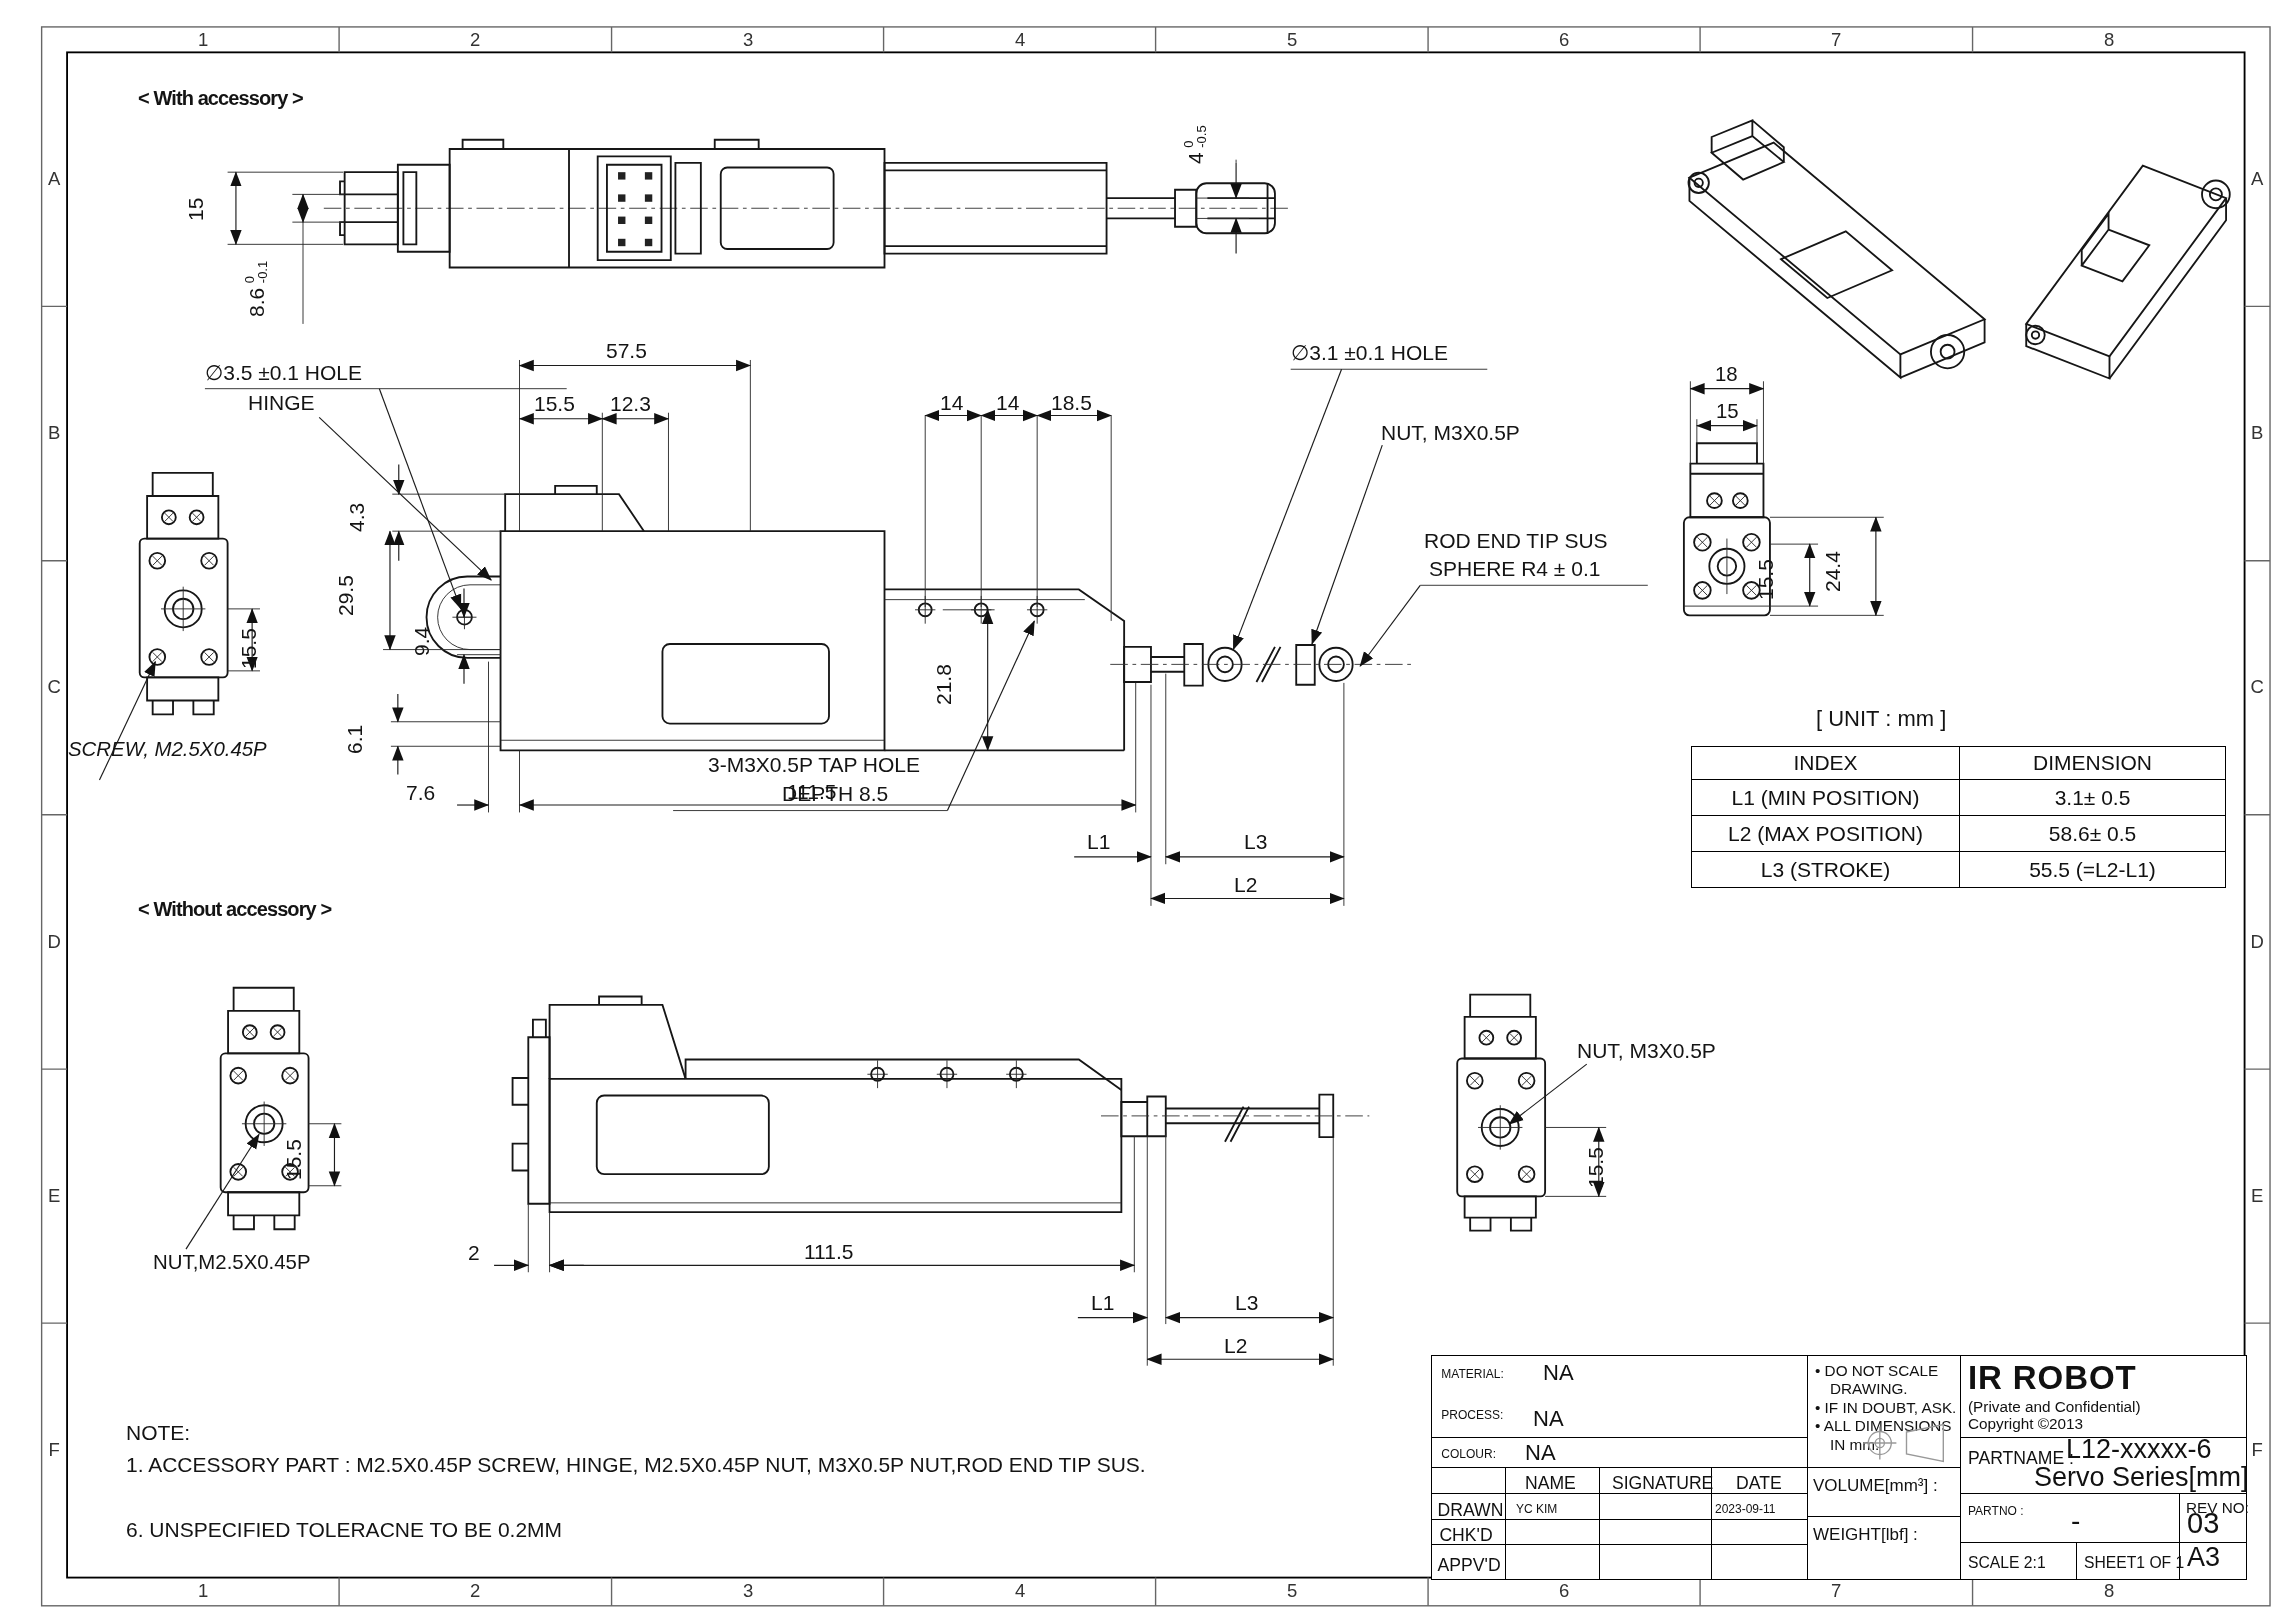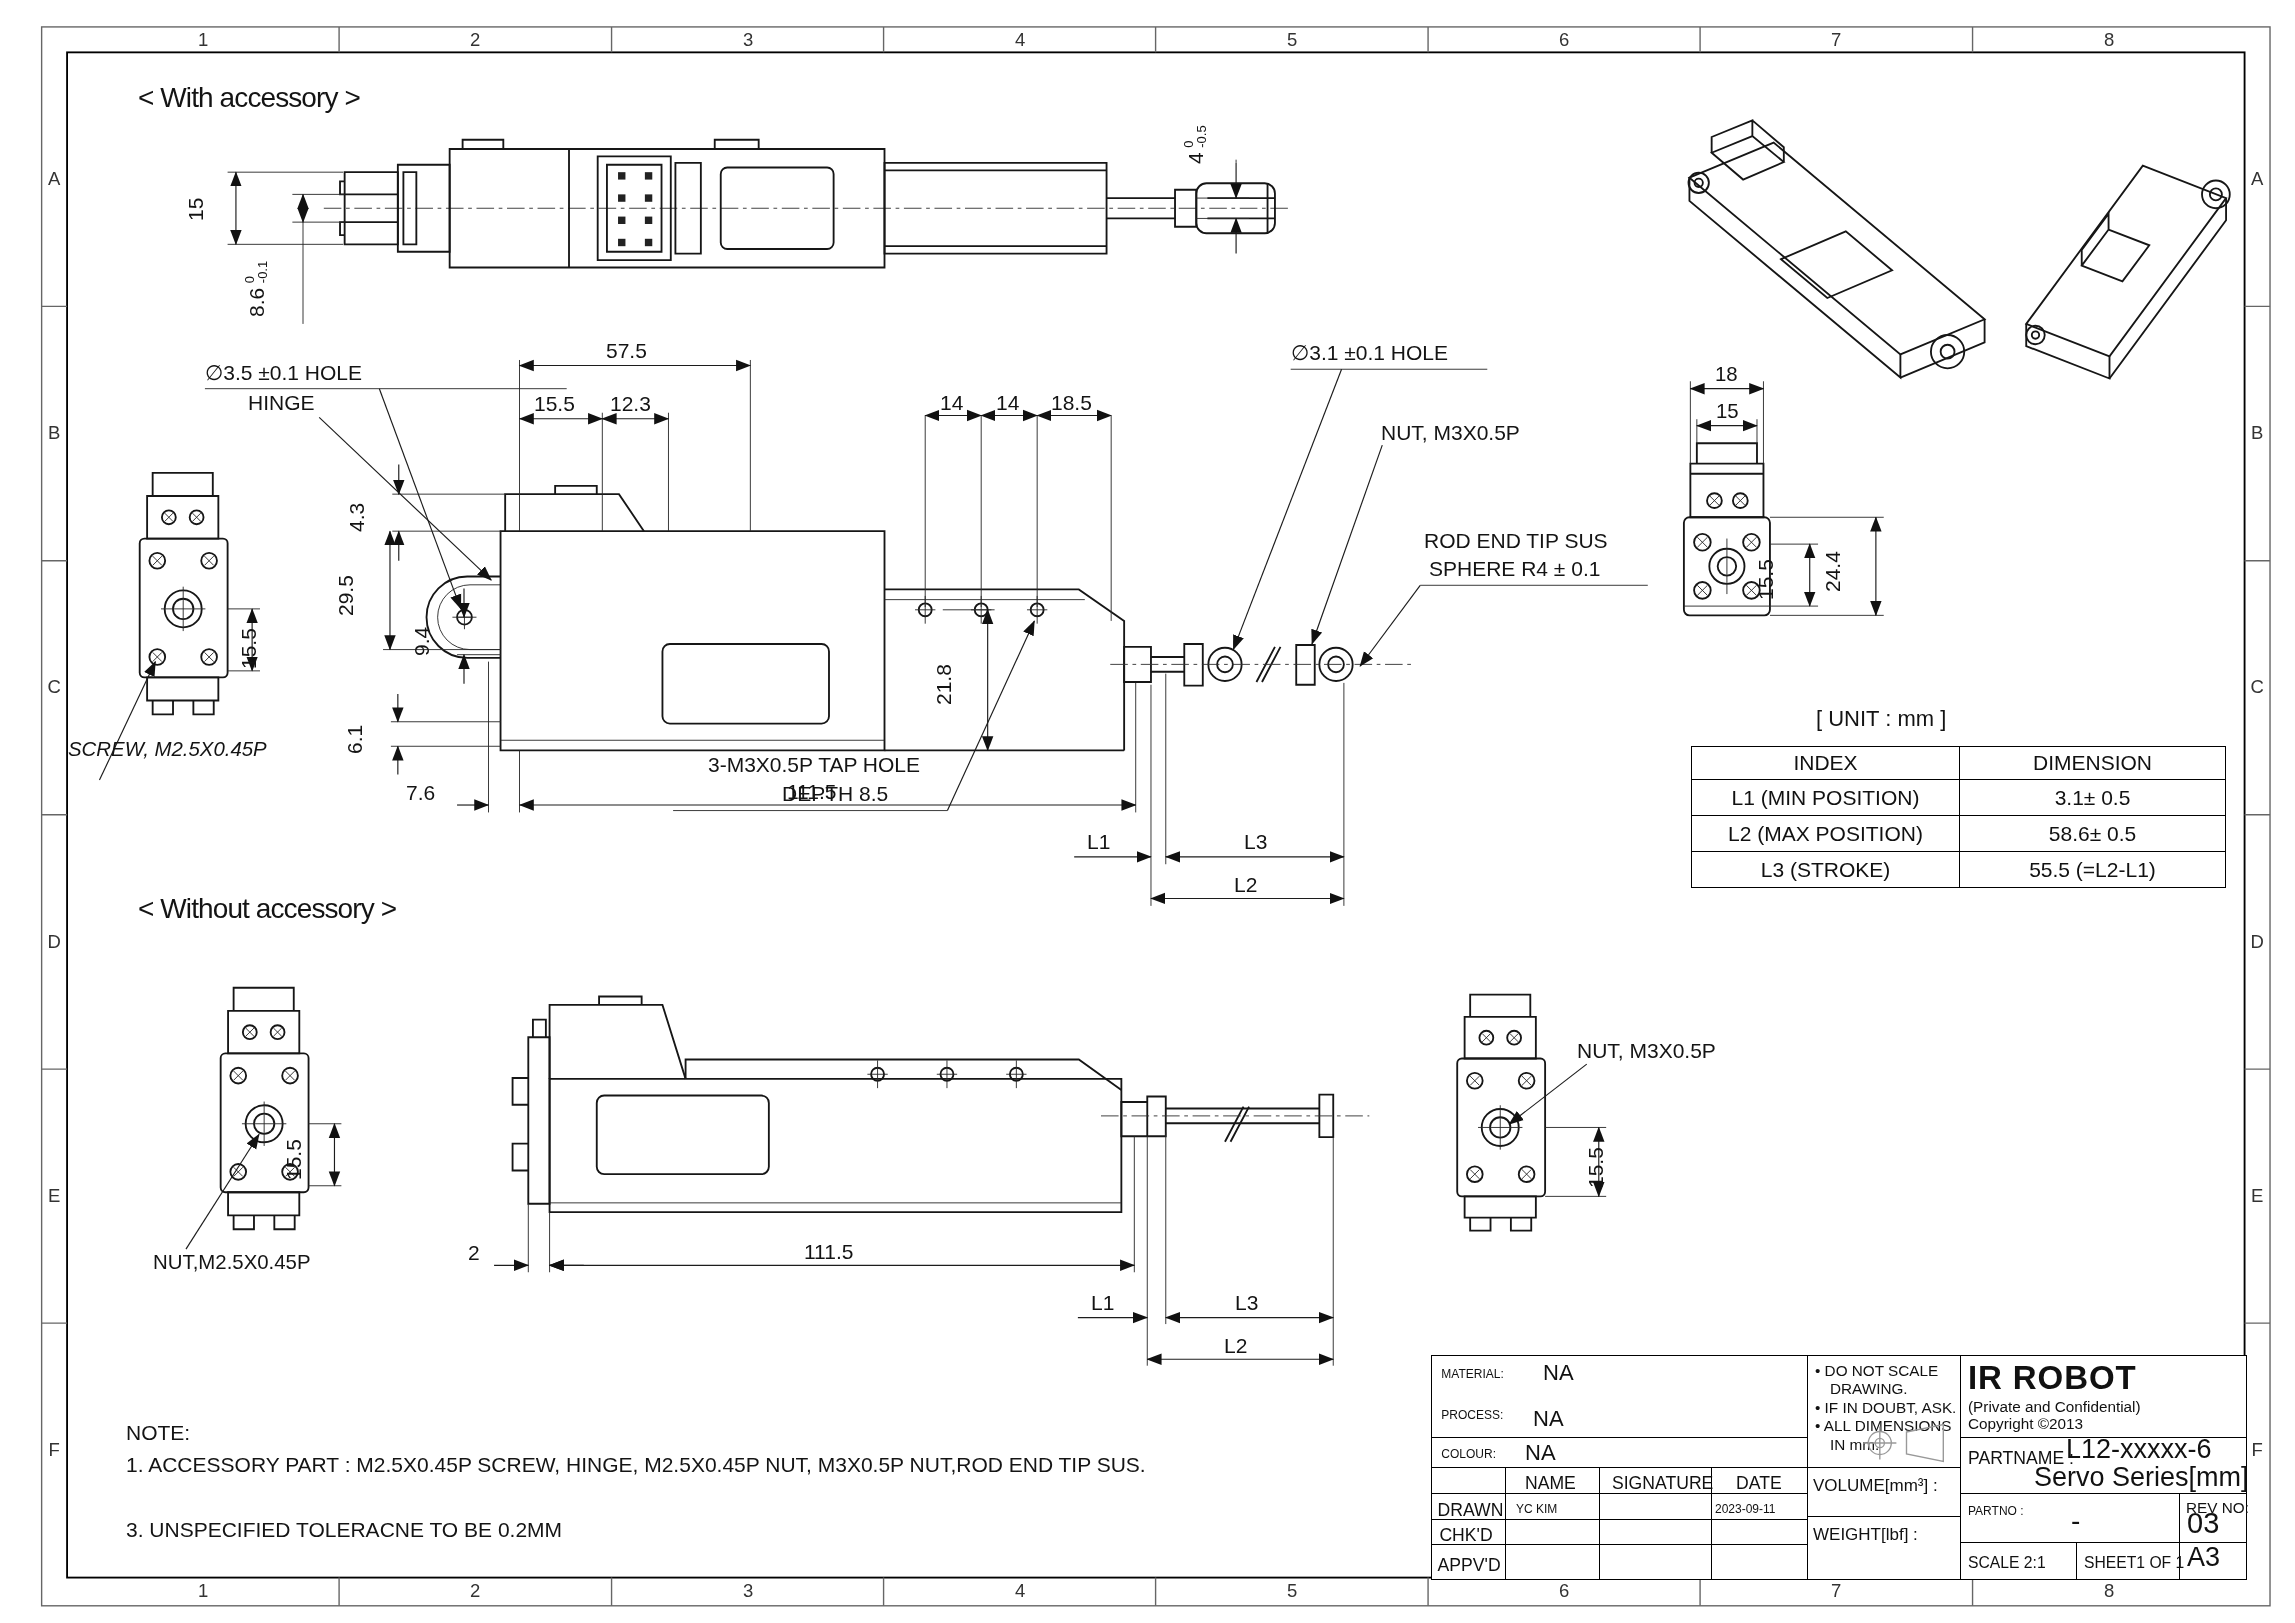--- a/index.html
+++ b/index.html
@@ -1,19 +1,19 @@
 <!DOCTYPE html>
 <html style="font-size:7.4px"><head>
 <meta charset="utf-8">
 <style>
   html,body{margin:0;padding:0;background:#fff;}
   #sheet{position:relative;width:2295px;height:1623px;background:#fff;font-family:"Liberation Sans",sans-serif;overflow:hidden;}
   svg{position:absolute;left:0;top:0;}
   .t{position:absolute;color:#141414;white-space:nowrap;line-height:23px;}
-  .f60{font-size:28px;letter-spacing:-0.9px;line-height:30px;}
+  .f60{font-size:20px;letter-spacing:-0.9px;line-height:30px;font-weight:bold;}
   .f48{font-size:22px;}
   .f46{font-size:21px;}
   .f44{font-size:20.4px;}
   .f40{font-size:12px;}
   .f38{font-size:17.6px;}
   .f36{font-size:17px;text-align:center;}
   .f34{font-size:15.7px;}
   .f33{font-size:15.3px;line-height:19.4px;}
   .rv{transform:rotate(-90deg);transform-origin:0 100%;height:23px;}
   .zn{position:absolute;width:20.4px;height:21px;text-align:center;font-size:18.5px;color:#333;}
@@ -402,21 +402,21 @@
 <div class="t f46" style="left:468px;top:1241px;">2</div>
 <div class="t f46" style="left:804px;top:1240px;">111.5</div>
 <div class="t f46" style="left:1091px;top:1291px;">L1</div>
 <div class="t f46" style="left:1235px;top:1291px;">L3</div>
 <div class="t f46" style="left:1224px;top:1334px;">L2</div>
 <div class="t f46" style="left:1577px;top:1039px;">NUT, M3X0.5P</div>
 <div class="t f46 rv" style="left:1607px;top:1165px;">15.5</div>
 
 <div class="t f46" style="left:126px;top:1421px;">NOTE:</div>
 <div class="t f46" style="left:126px;top:1453px;">1. ACCESSORY PART :  M2.5X0.45P SCREW, HINGE, M2.5X0.45P NUT, M3X0.5P NUT,ROD END TIP SUS.</div>
-<div class="t f46" style="left:126px;top:1518px;">3. UNSPECIFIED TOLERACNE TO BE 0.2MM</div>
+<div class="t f46" style="left:126px;top:1518px;">6. UNSPECIFIED TOLERACNE TO BE 0.2MM</div>
 
 <div class="tb">
   <div class="hl" style="left:0;top:81px;width:375px;"></div>
   <div class="hl" style="left:0;top:111px;width:528px;"></div>
   <div class="hl" style="left:0;top:137px;width:375px;"></div>
   <div class="hl" style="left:528px;top:81px;width:286px;"></div>
   <div class="hl" style="left:375px;top:160px;width:154px;"></div>
   <div class="hl" style="left:0;top:163px;width:375px;"></div>
   <div class="hl" style="left:528px;top:137px;width:286px;"></div>
   <div class="hl" style="left:0;top:188px;width:375px;"></div>

